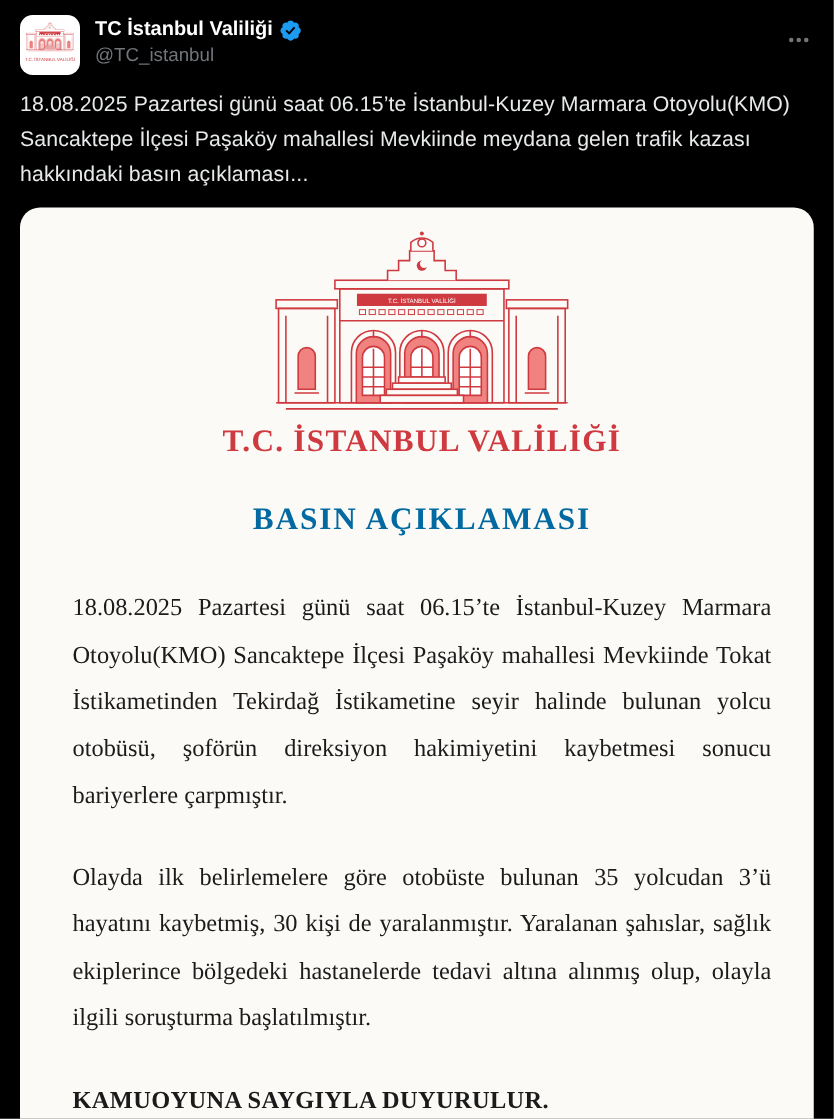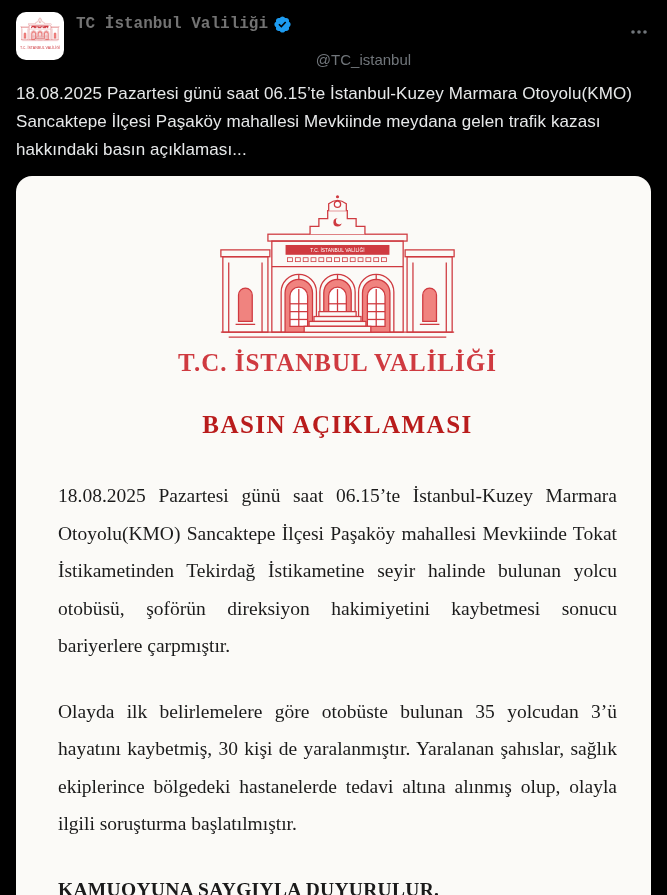--- a/index.html
+++ b/index.html
@@ -11,40 +11,40 @@
   }
   .tweet{padding:12px 16px 0;}
   .tweet-header{display:flex;align-items:flex-start;position:relative;}
   .avatar{
     width:48px;height:48px;border-radius:10px;background:#ffffff;
     display:flex;flex-direction:column;align-items:center;justify-content:center;
     overflow:hidden;cursor:pointer;flex:0 0 auto;
   }
   .names{margin-left:12px;flex:1;min-width:0;padding-top:2px;}
   .name-row{display:flex;align-items:center;gap:5px;}
-  .display-name{color:#737373;font-weight:700;font-size:16px;line-height:20px;cursor:pointer;font-family:Liberation Mono, monospace;}
+  .display-name{color:#ffffff;font-weight:700;font-size:16px;line-height:20px;cursor:pointer;}
   .verified{flex:0 0 auto;display:inline-flex;margin-top:1px;}
-  .handle{color:#71767b;font-size:15px;line-height:20px;margin-top:16px;cursor:pointer;text-align:center;}
+  .handle{color:#71767b;font-size:15px;line-height:20px;margin-top:1px;cursor:pointer;}
   .more-btn{position:absolute;right:0;top:8px;cursor:pointer;padding:2px;}
   .tweet-text{
     color:#e7e9ea;font-size:17px;line-height:28px;letter-spacing:0.1px;
     margin-top:10px;width:635px;
   }
   .media-card{
     margin-top:12px;width:635px;height:745px;
     background:#fbfaf7;border-radius:16px;overflow:hidden;cursor:pointer;
   }
   .doc{padding:18px 34px 0 42px;}
   .doc-logo-wrap{text-align:center;}
   .org-name{
     color:#cf3a40;font-family:"Liberation Serif",serif;font-weight:600;
     font-size:25px;letter-spacing:1px;text-align:center;margin-top:2px;
   }
   .doc-title{
-    color:#b91c1c;font-family:"Liberation Serif",serif;font-weight:700;
+    color:#0369a1;font-family:"Liberation Serif",serif;font-weight:700;
     font-size:25px;letter-spacing:1.5px;text-align:center;margin:34px 0 0;
   }
   .doc-body p{
     font-family:"Liberation Serif",serif;color:#1b1b1b;
     font-size:19.5px;line-height:37.5px;text-align:justify;
     margin:0 0 28px;
   }
   .doc-body p.first{margin-top:38px;}
   .closing{
     font-family:"Liberation Serif",serif;color:#141414;font-weight:700;

